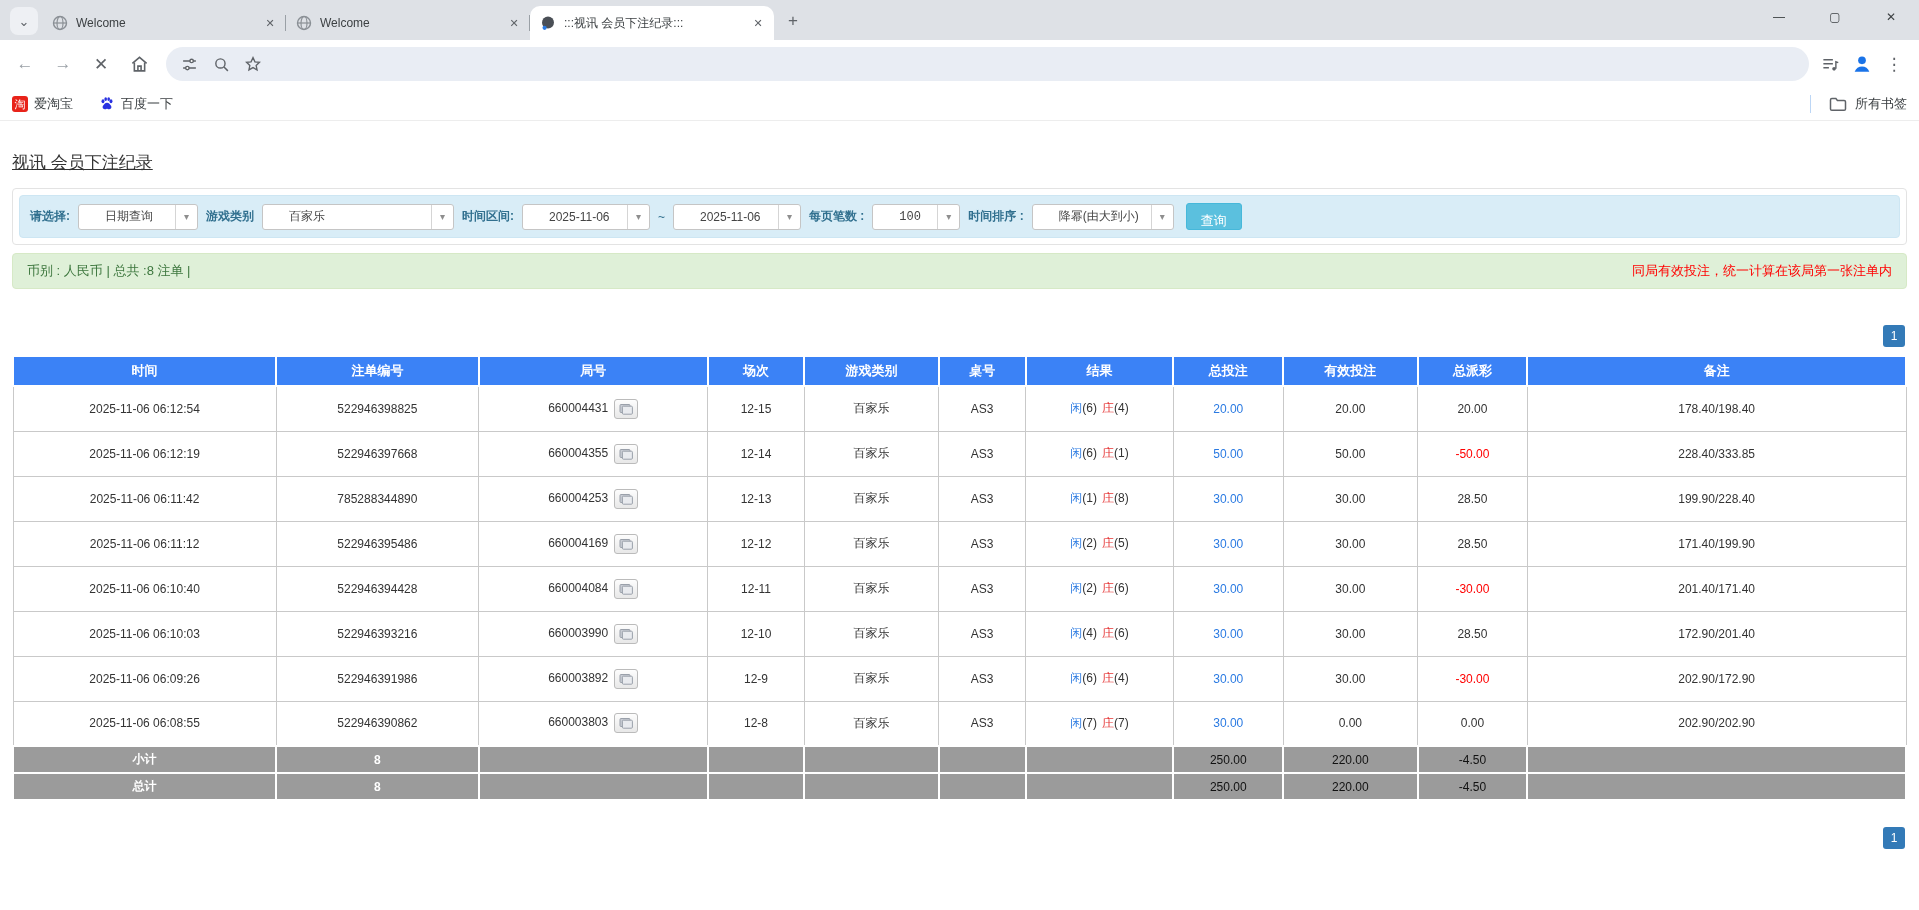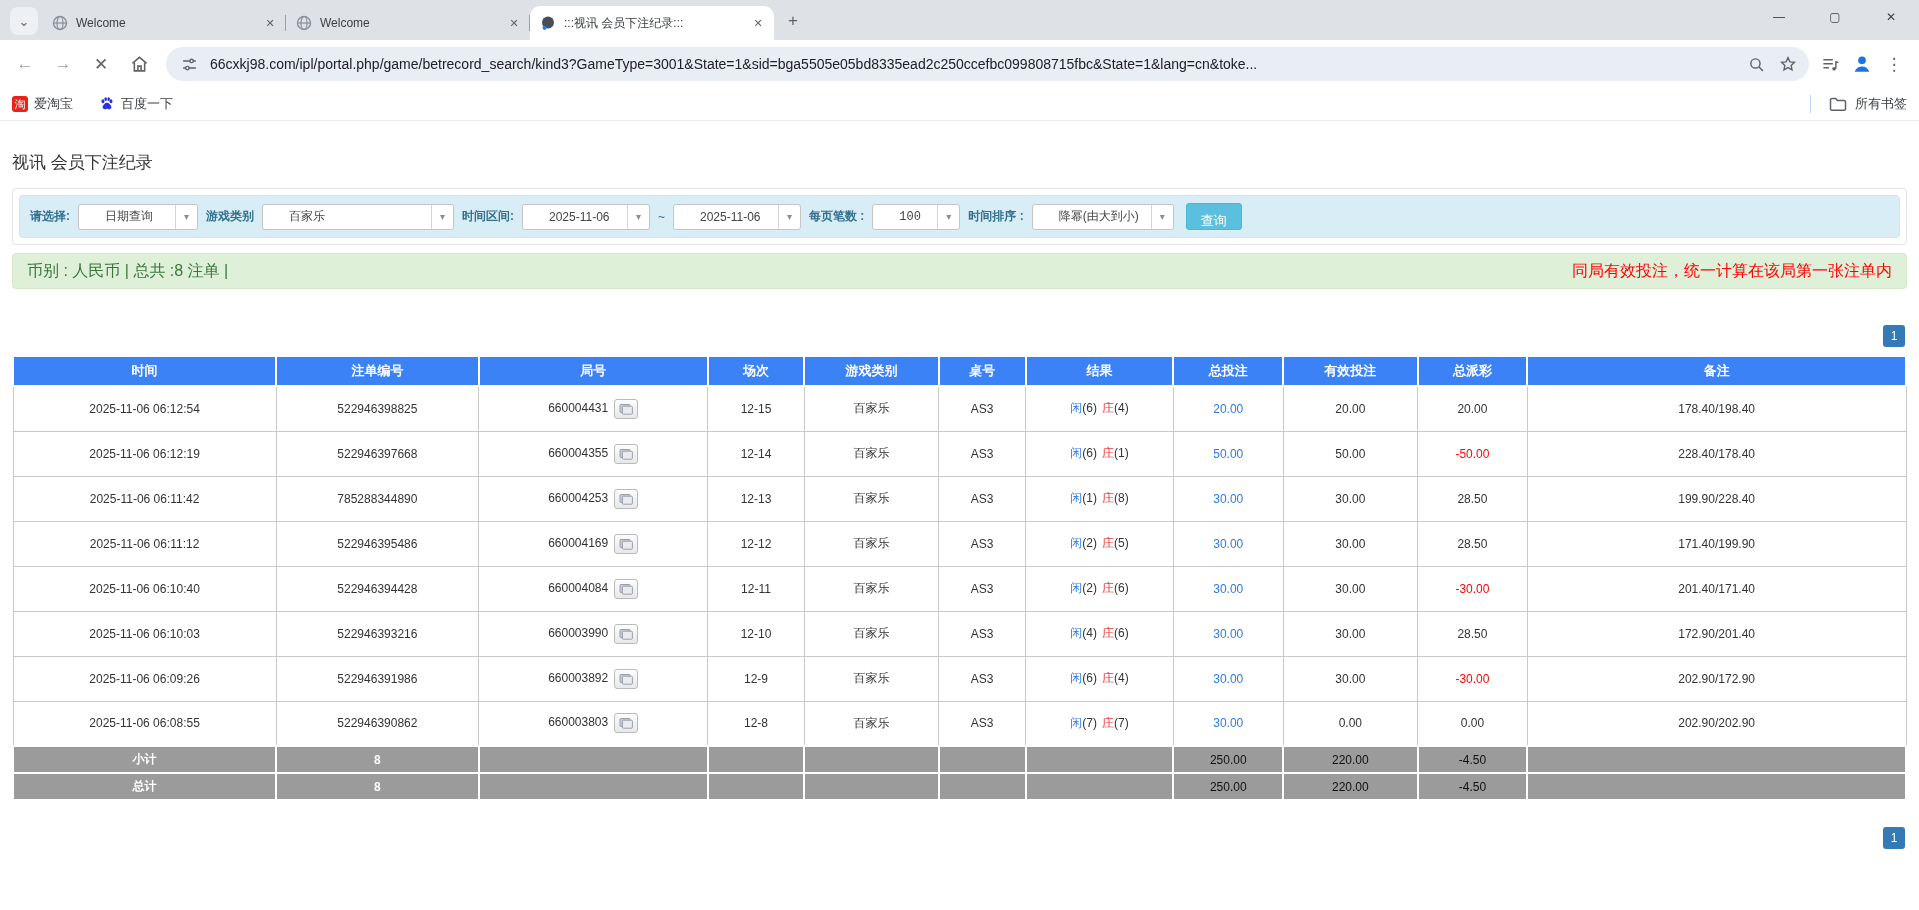--- a/index.html
+++ b/index.html
@@ -32,36 +32,36 @@
   .toolbar-right { display:flex; align-items:center; gap:10px; padding-right:6px; }
 
   .bookmarks { height:33px; background:#fff; display:flex; align-items:center; padding:0 12px; font-size:13px; color:#3c4043; border-bottom:1px solid #ededed; }
   .bm-item { display:flex; align-items:center; gap:6px; margin-right:26px; cursor:pointer; }
   .bm-taobao { width:16px; height:16px; background:#e8231a; border-radius:3px; color:#fff; font-size:11px; display:flex; align-items:center; justify-content:center; }
   .bm-right { margin-left:auto; display:flex; align-items:center; gap:8px;font-family:Liberation Mono, monospace; }
   .bm-divider { width:1px; height:18px; background:#bcd6f5; margin-right:10px; }
 
   
   .page { background:#fff; }
-  .page-title { font-size:17px; color:#333; margin:30px 0 14px 12px; }
+  .page-title { font-size:17px; color:#333; margin:30px 0 14px 12px;text-decoration:underline; }
 
   .filter-wrap { margin:0 12px; border:1px solid #e3e3e3; border-radius:4px; padding:6px; }
   .filter-panel { background:#d9edf7; border:1px solid #cde6f3; border-radius:4px; padding:7px 10px;
     display:flex; align-items:center; gap:8px; }
   .f-label { font-size:12px; font-weight:bold; color:#31708f; white-space:nowrap; }
   .sel { display:inline-flex; align-items:center; background:#fff; border:1px solid #c5c5c5; border-radius:3px; height:26px; cursor:pointer; }
   .sel .val { padding:0 26px; font-size:12px; color:#444; white-space:nowrap; }
   .sel .arrow { width:22px; height:100%; border-left:1px solid #d5d5d5; display:flex; align-items:center; justify-content:center; color:#8e8e8e; font-size:10px; }
   .w135 .val{ width:96px; } .w195 .val{ width:168px; } .w135d .val{ width:104px; } .w105 .val{ width:64px;font-family:Liberation Mono, monospace; } .w160 .val{ width:118px; }
   .tilde { font-size:12px; color:#31708f; }
   .search-btn { background:#5bc0de; border:1px solid #46b8da; color:#fff; font-size:13px; border-radius:3px;
     height:27px; padding:8px 14px; margin-left:4px; cursor:pointer; }
 
   .summary-bar { margin:8px 12px 0; background:#dff0d8; border:1px solid #d6e9c6; border-radius:4px; height:36px;
-    display:flex; align-items:center; justify-content:space-between; padding:12px 14px; font-size:16px; }
+    display:flex; align-items:center; justify-content:space-between; padding:12px 14px; font-size:13px; }
   .summary-left { color:#3c763d; }
   .summary-right { color:#f00; }
 
   .pager-row { display:flex; justify-content:flex-end; margin:36px 14px 8px 0; }
   .pager-row.bottom { margin:26px 14px 0 0; }
   .page-btn { min-width:22px; height:22px; background:#337ab7; color:#fff; font-size:12px; border-radius:3px;
     display:flex; align-items:center; justify-content:center; cursor:pointer; }
 
   table.bets { width:1895px; margin:0 12px; border-collapse:collapse; table-layout:fixed; font-size:12px; color:#333; }
   table.bets th { background:#3b82f6; color:#fff; font-weight:bold; font-size:13px; height:30px; border:2px solid #fff; }
@@ -145,21 +145,20 @@
   </div>
 
   <div class="omnibox">
     <span class="ob-icon">
       <svg width="17" height="17" viewBox="0 0 24 24" fill="none" stroke="#5f6368" stroke-width="2">
           <path d="M3 7h10M17 7h4M3 17h4M11 17h10"></path>
           <circle cx="15" cy="7" r="2.4" fill="#fff"></circle>
           <circle cx="9" cy="17" r="2.4" fill="#fff"></circle>
         </svg>
     </span>
-    <span class="url">66cxkj98.com/ipl/portal.php/game/betrecord_search/kind3?GameType=3001&amp;State=1&amp;sid=bga5505e05bd8335ead2c250ccefbc099808715fbc&amp;State=1&amp;lang=cn&amp;toke...</span>
     <span class="ob-icon">
       <svg width="17" height="17" viewBox="0 0 24 24" fill="none" stroke="#5f6368" stroke-width="2">
           <circle cx="10.5" cy="10.5" r="6.5"></circle>
           <path d="M15.5 15.5 21 21"></path>
         </svg>
     </span>
     <span class="ob-icon">
       <svg width="18" height="18" viewBox="0 0 24 24" fill="none" stroke="#5f6368" stroke-width="1.8">
           <path d="M12 3.5l2.6 5.6 6 .7-4.4 4.1 1.2 5.9-5.4-3-5.4 3 1.2-5.9L3.4 9.8l6-.7z"></path>
         </svg>
@@ -331,21 +330,21 @@
     </td>
     <td>12-14</td>
     <td>百家乐</td>
     <td>AS3</td>
     <td>
       <span class="res-p">闲</span><span class="res-n">(6)</span><span class="res-b">庄</span><span class="res-n">(1)</span>
     </td>
     <td><span class="blue-link">50.00</span></td>
     <td>50.00</td>
     <td class="neg">-50.00</td>
-    <td>228.40/178.40</td>
+    <td>228.40/333.85</td>
   </tr>
         <tr>
     <td>2025-11-06 06:11:42</td>
     <td>785288344890</td>
     <td>
       <span>660004253</span><span class="replay-btn">
               <svg width="14" height="12" viewBox="0 0 14 12">
                 <rect x="1" y="1.5" width="10" height="8" rx="1" fill="#c8ccd4" stroke="#9aa0aa"></rect>
                 <rect x="3.4" y="3.2" width="10" height="8" rx="1" fill="#e9ebef" stroke="#9aa0aa"></rect>
               </svg>

